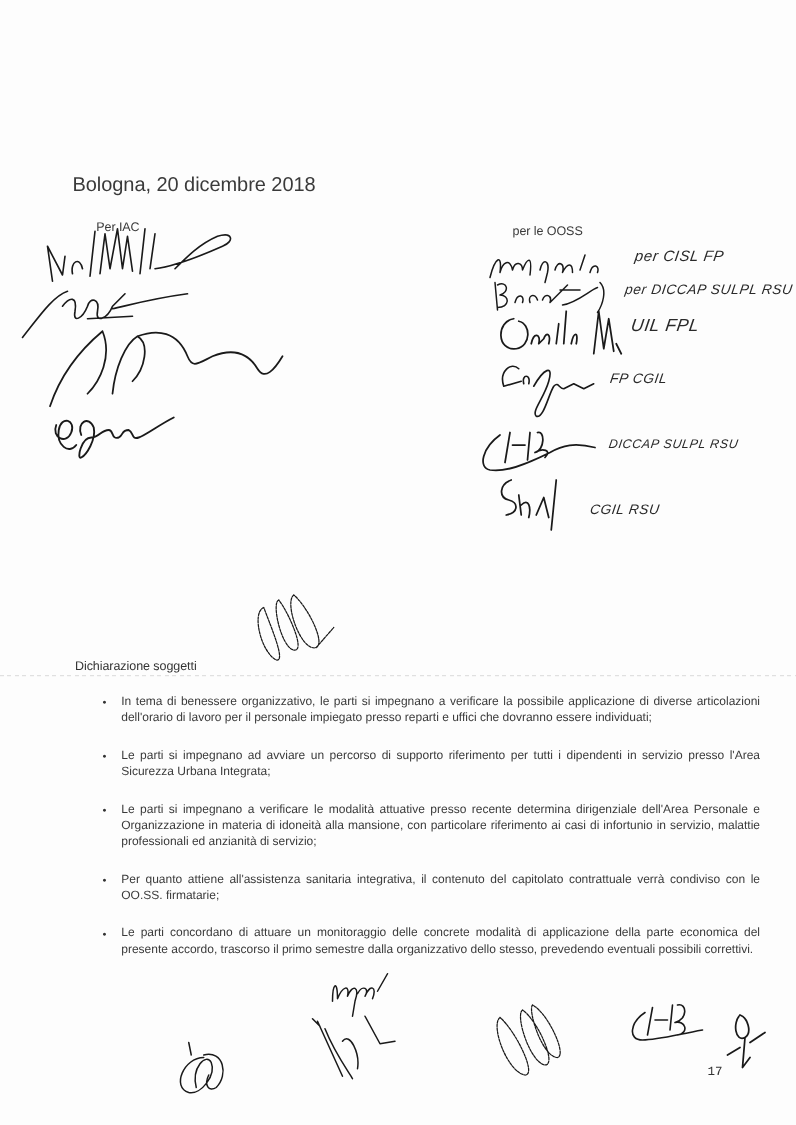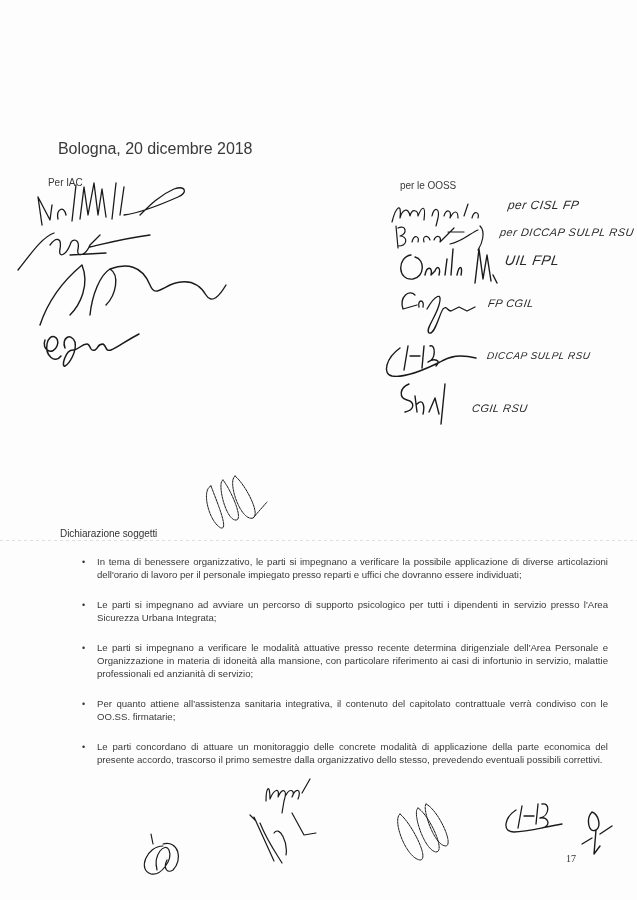--- a/index.html
+++ b/index.html
@@ -5,32 +5,32 @@
   html, body { margin: 0; padding: 0; background: #ffffff; }
   body {
     width: 637px; height: 900px; position: relative; overflow: hidden;
     font-family: "Liberation Sans", "DejaVu Sans", sans-serif;
     color: #2a2a2a;
   }
   .page { position: absolute; inset: 0; background: #fdfdfd; }
   .txt { position: absolute; font-size: 9.6px; line-height: 12.5px; color: #3a3a3a; letter-spacing: -0.05px; }
   .intro { left: 80px; top: 72px; width: 535px; text-align: justify; }
   .place-date { left: 58px; top: 143px; font-size: 16px; }
-  .label-iac { left: 48px; top: 177px; font-size: 10px; }
-  .label-ooss { left: 400px; top: 180px; font-size: 10px; }
+  .label-iac { left: 77px; top: 177px; font-size: 10px; }
+  .label-ooss { left: 410px; top: 180px; font-size: 10px; }
   .faint-line {
     position: absolute; left: 0; width: 637px; height: 1px;
     background: repeating-linear-gradient(90deg, #c8c8c8 0 3px, transparent 3px 6px);
     opacity: 0.55;
   }
   .decl-title { left: 60px; top: 528px; font-size: 10px; color: #333; }
   .bullets { position: absolute; left: 83px; top: 556px; width: 525px; margin: 0; padding: 0; list-style: none; }
   .bullets li { position: relative; padding-left: 14px; margin-bottom: 13px; font-size: 9.6px; line-height: 12.6px; color: #3a3a3a; text-align: justify; }
   .bullets li .dot { position: absolute; left: -1px; top: 0; font-size: 9px; color: #333; }
-  .page-number { left: 566px; top: 853px; font-family: Liberation Serif, serif; font-size: 10px; color: #333; }
+  .page-number { left: 566px; top: 853px; font-family: Liberation Mono, monospace; font-size: 10px; color: #333; }
   .sig { position: absolute; }
   .sig svg { overflow: visible; }
   .sig path { fill: none; stroke: #1a1a1a; stroke-linecap: round; stroke-linejoin: round; }
   .org-note { position: absolute; font-family: "Liberation Sans", sans-serif; font-size: 12px; color: #2a2a2a; font-style: italic; transform: skewX(-8deg); letter-spacing: 0.5px; }
 </style>
 </head>
 <body>
 
 <div class="page">
 
@@ -113,21 +113,21 @@
 
   <div class="txt decl-title">Dichiarazione soggetti</div>
 
   <ul class="bullets">
     <li style="margin-bottom:18px;">
       <span class="dot">•</span>
       <span>In tema di benessere organizzativo, le parti si impegnano a verificare la possibile applicazione di diverse articolazioni dell'orario di lavoro per il personale impiegato presso reparti e uffici che dovranno essere individuati;</span>
     </li>
     <li style="margin-bottom:18px;">
       <span class="dot">•</span>
-      <span>Le parti si impegnano ad avviare un percorso di supporto psicologico per tutti i dipendenti in servizio presso l'Area Sicurezza Urbana Integrata;</span>
+      <span>Le parti si impegnano ad avviare un percorso di supporto riferimento per tutti i dipendenti in servizio presso l'Area Sicurezza Urbana Integrata;</span>
     </li>
     <li style="margin-bottom:18px;">
       <span class="dot">•</span>
       <span>Le parti si impegnano a verificare le modalità attuative presso recente determina dirigenziale dell'Area Personale e Organizzazione in materia di idoneità alla mansione, con particolare riferimento ai casi di infortunio in servizio, malattie professionali ed anzianità di servizio;</span>
     </li>
     <li style="margin-bottom:18px;">
       <span class="dot">•</span>
       <span>Per quanto attiene all'assistenza sanitaria integrativa, il contenuto del capitolato contrattuale verrà condiviso con le OO.SS. firmatarie;</span>
     </li>
     <li>

